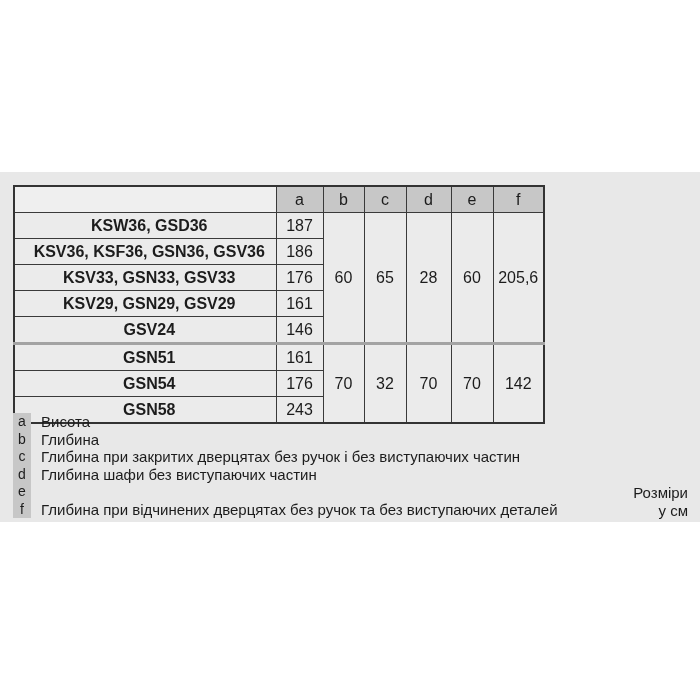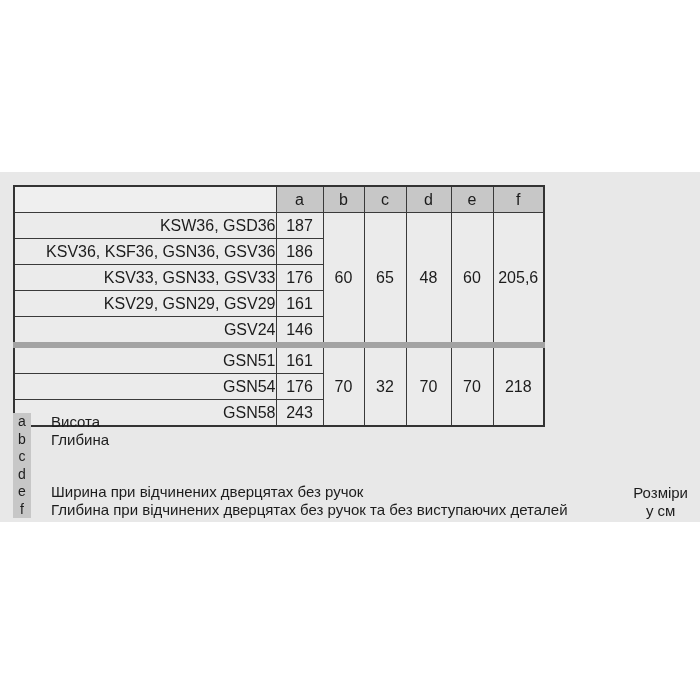--- a/index.html
+++ b/index.html
@@ -44,24 +44,25 @@
     font-size: 16px;
     font-weight: normal;
     text-align: center;
     vertical-align: middle;
     overflow: hidden;
     white-space: nowrap;
   }
   table.dims th.letter { background: #c7c7c7; }
   table.dims th.model-h { background: #efefef; }
   table.dims td.model {
-    text-align: right;
+    text-align: center;
     padding-left: 8px;
-  }
-  table.dims tr.group-start > td { border-top: 6px solid #a3a3a3; }
+    font-weight: bold;
+  }
+  table.dims tr.group-start > td { border-top: 3px solid #a3a3a3; }
   col.c-model { width: 262px; }
   col.c-a { width: 47px; }
   col.c-b { width: 41px; }
   col.c-c { width: 42px; }
   col.c-d { width: 45px; }
   col.c-e { width: 42px; }
   col.c-f { width: 51px; }
   
   .legend {
     position: absolute;
@@ -76,30 +77,30 @@
   .chip {
     flex: none;
     width: 18px;
     height: 17.5px;
     line-height: 17.5px;
     text-align: center;
     background: #c7c7c7;
     font-size: 14px;
   }
   .legend-label {
-    margin-left: 20px;
+    margin-left: 10px;
     font-size: 15px;
     white-space: nowrap;
   }
   
   .unit-note {
     position: absolute;
     top: 484px;
     right: 12px;
-    text-align: center;
+    text-align: right;
     font-size: 15px;
     line-height: 18px;
   }
 </style>
 </head>
 <body>
 
 <div class="band"></div>
 
 <div class="table-wrap">
@@ -123,21 +124,21 @@
         <th class="letter">e</th>
         <th class="letter">f</th>
       </tr>
     </thead>
     <tbody>
       <tr>
         <td class="model">KSW36, GSD36</td>
         <td>187</td>
         <td rowspan="5">60</td>
         <td rowspan="5">65</td>
-        <td rowspan="5">48</td>
+        <td rowspan="5">28</td>
         <td rowspan="5">60</td>
         <td rowspan="5">205,6</td>
       </tr>
       <tr>
         <td class="model">KSV36, KSF36, GSN36, GSV36</td>
         <td>186</td>
       </tr>
       <tr>
         <td class="model">KSV33, GSN33, GSV33</td>
         <td>176</td>
@@ -150,21 +151,21 @@
         <td class="model">GSV24</td>
         <td>146</td>
       </tr>
       <tr class="group-start">
         <td class="model">GSN51</td>
         <td>161</td>
         <td rowspan="3">70</td>
         <td rowspan="3">32</td>
         <td rowspan="3">70</td>
         <td rowspan="3">70</td>
-        <td rowspan="3">218</td>
+        <td rowspan="3">142</td>
       </tr>
       <tr>
         <td class="model">GSN54</td>
         <td>176</td>
       </tr>
       <tr>
         <td class="model">GSN58</td>
         <td>243</td>
       </tr>
     </tbody>
@@ -175,27 +176,28 @@
   <div class="legend-row">
     <span class="chip">a</span>
     <span class="legend-label">Висота</span>
   </div>
   <div class="legend-row">
     <span class="chip">b</span>
     <span class="legend-label">Глибина</span>
   </div>
   <div class="legend-row">
     <span class="chip">c</span>
+    <span class="legend-label">Глибина при закритих дверцятах без ручок і без виступаючих частин</span>
   </div>
   <div class="legend-row">
     <span class="chip">d</span>
+    <span class="legend-label">Глибина шафи без виступаючих частин</span>
   </div>
   <div class="legend-row">
     <span class="chip">e</span>
-    <span class="legend-label">Ширина при відчинених дверцятах без ручок</span>
   </div>
   <div class="legend-row">
     <span class="chip">f</span>
     <span class="legend-label">Глибина при відчинених дверцятах без ручок та без виступаючих деталей</span>
   </div>
 </div>
 
 <div class="unit-note">
   <div>Розміри</div>
   <div>у см</div>

